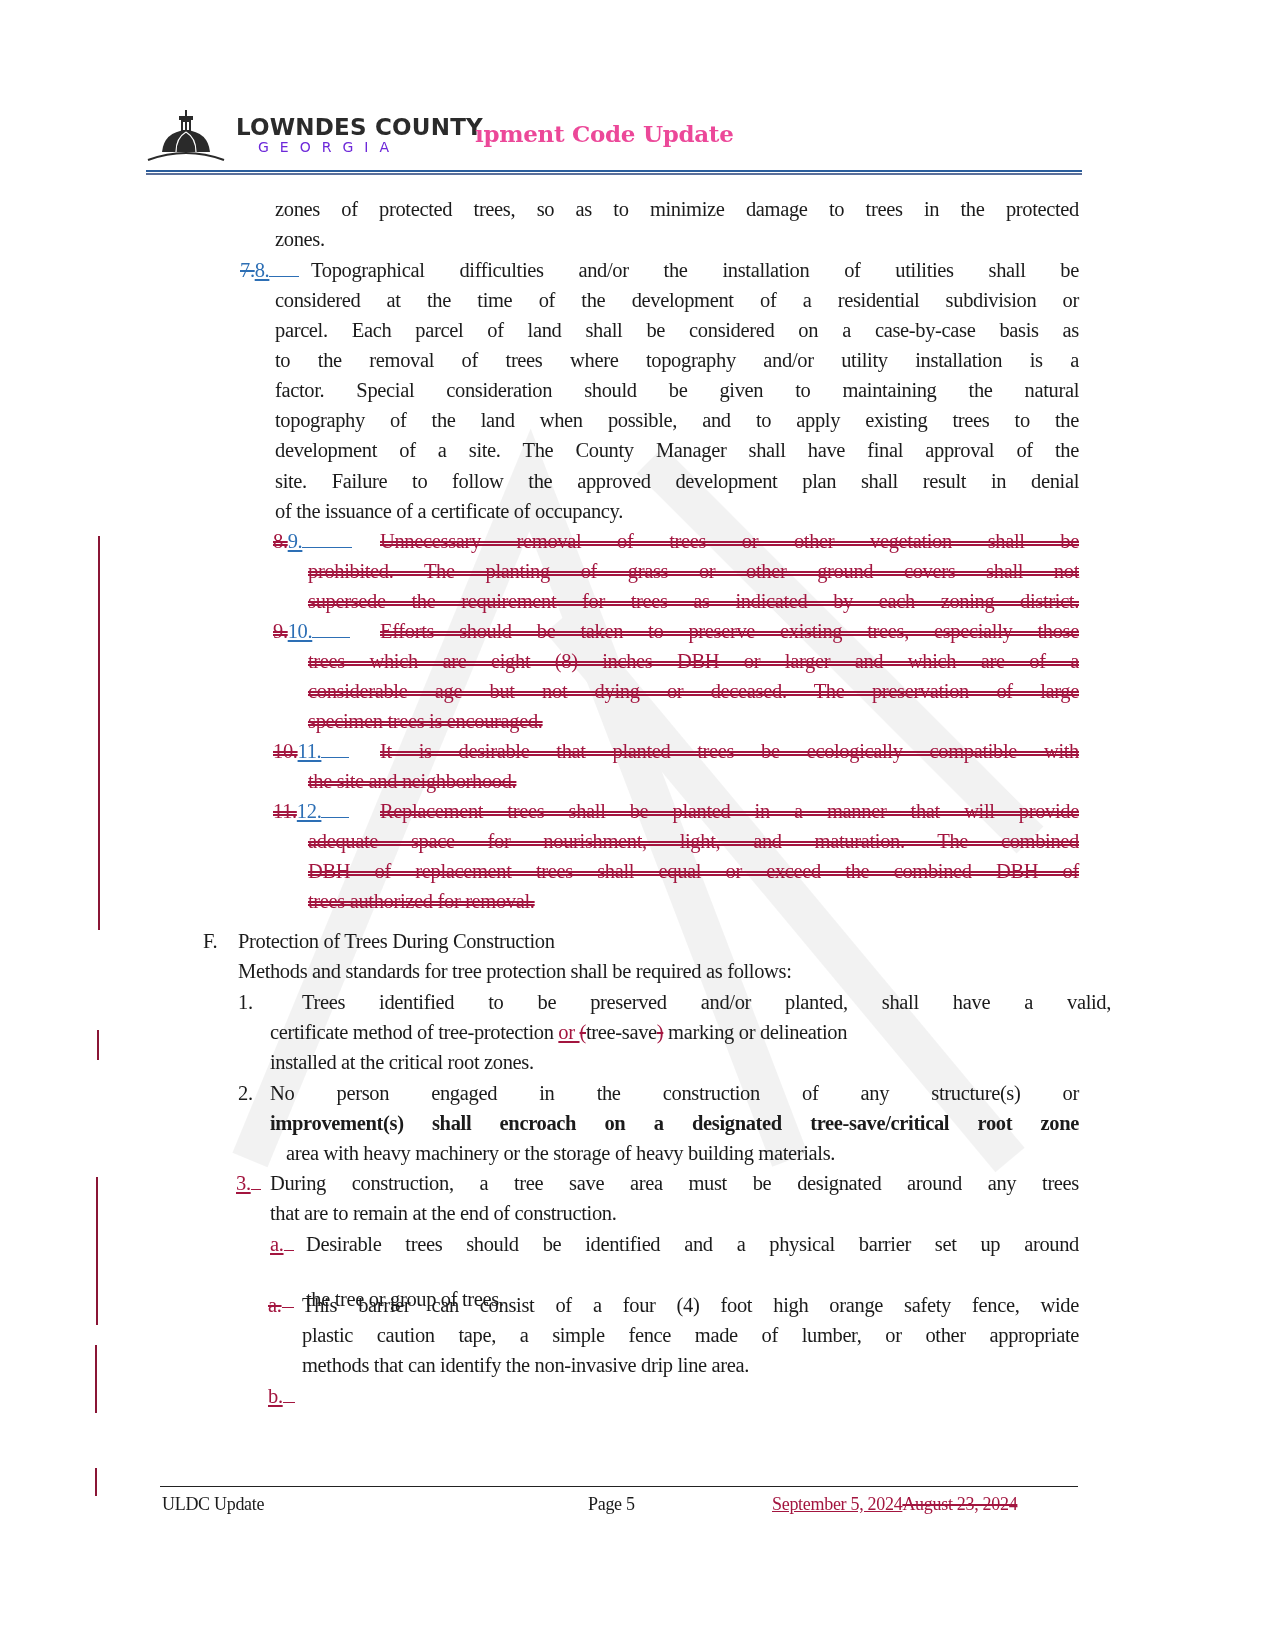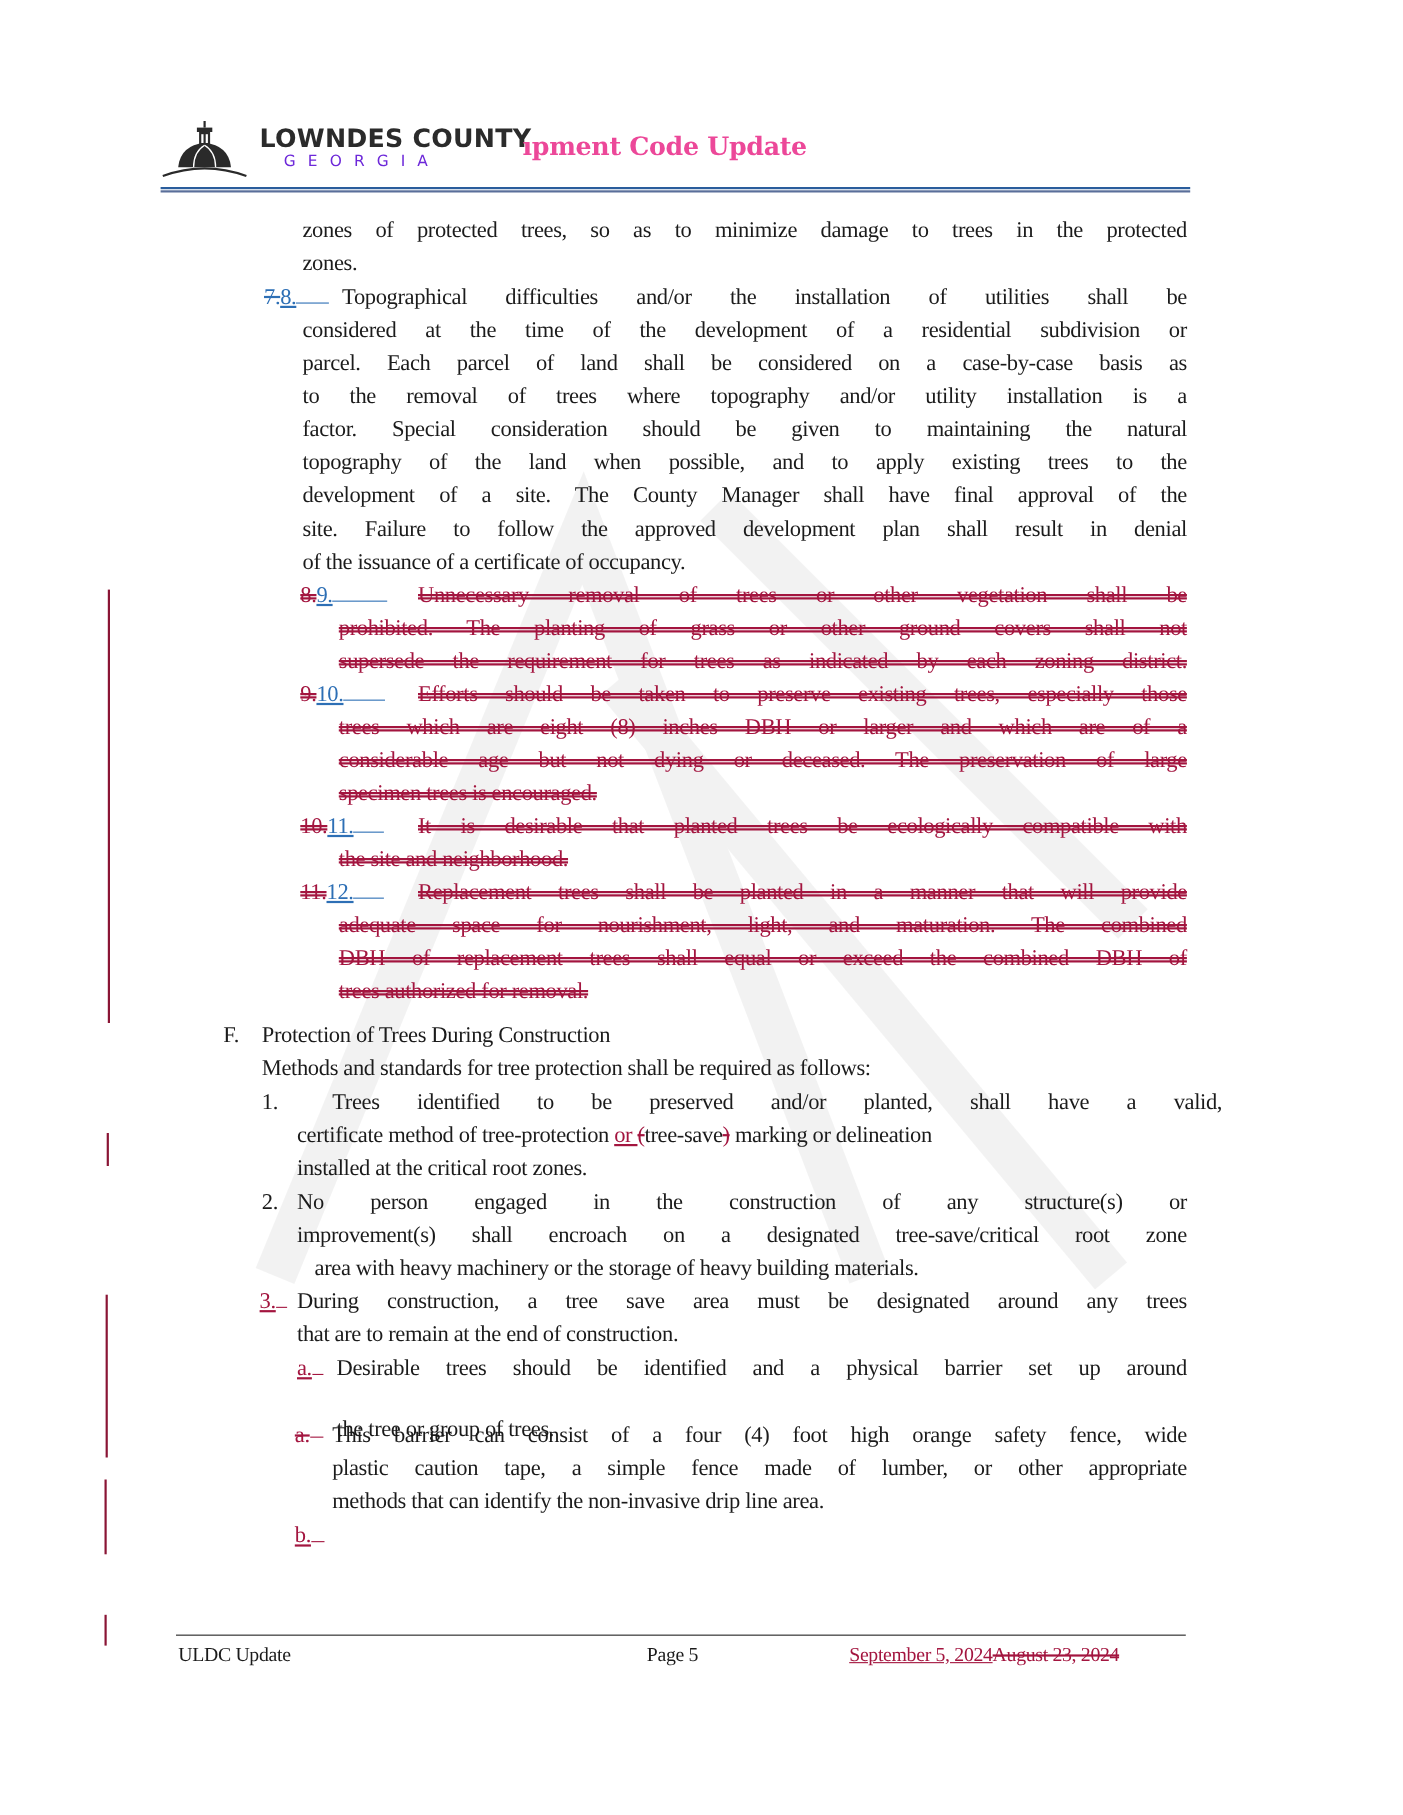--- a/index.html
+++ b/index.html
@@ -125,21 +125,21 @@
   <div class="change-bar" style="left:97px; top:1030px; height:30px;"></div>
   <div class="line" style="left:238px; top:987px;">1.</div>
   <div class="line just" style="left:270px; top:987px; width:809px;margin-left:32px;">Trees identified to be preserved and/or planted, shall have a valid,</div>
   <div class="line" style="left:270px; top:1017px;">
     <span>certificate method of tree-protection </span><span class="ins">or </span><span class="del">(</span><span>tree-save</span><span class="del">)</span><span> marking or delineation</span>
   </div>
   <div class="line" style="left:270px; top:1047px;">installed at the critical root zones.</div>
 
   <div class="line" style="left:238px; top:1078px;">2.</div>
   <div class="line just" style="left:270px; top:1078px; width:809px;">No person engaged in the construction of any structure(s) or</div>
-  <div class="line just" style="left:270px; top:1108px; width:809px;">improvement(s) shall encroach on a designated tree-save/critical root zone</div>
+  <div class="line just" style="left:270px; top:1108px; width:809px;font-weight:bold;">improvement(s) shall encroach on a designated tree-save/critical root zone</div>
   <div class="line" style="left:286px; top:1138px;">area with heavy machinery or the storage of heavy building materials.</div>
 
   <div class="change-bar" style="left:96px; top:1177px; height:148px;"></div>
   <div class="line" style="left:236px; top:1168px;">
     <span class="ins">3.</span><span class="tab-red" style="width:10px;"></span>
   </div>
   <div class="line just" style="left:270px; top:1168px; width:809px;">During construction, a tree save area must be designated around any trees</div>
   <div class="line" style="left:270px; top:1198px;">that are to remain at the end of construction.</div>
 
   <div class="line" style="left:270px; top:1229px;">

